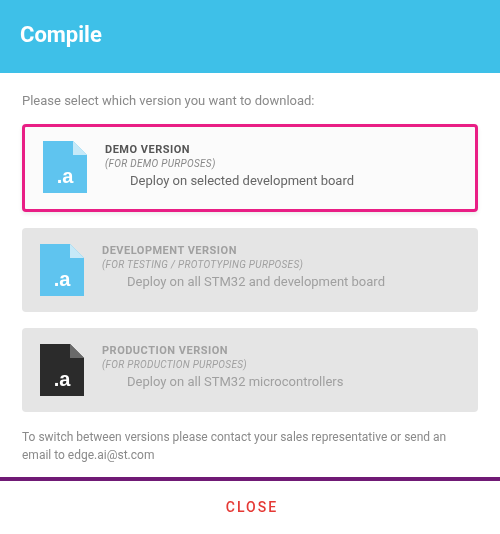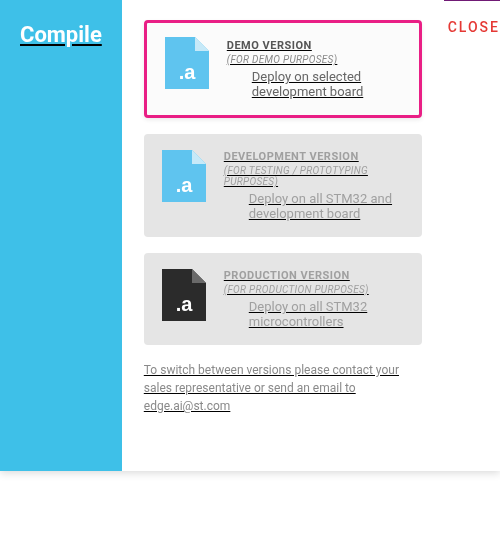--- a/index.html
+++ b/index.html
@@ -5,26 +5,25 @@
   * { box-sizing: border-box; margin: 0; padding: 0; }
   body {
     font-family: -apple-system, BlinkMacSystemFont, "Segoe UI", Roboto, Arial, sans-serif;
     background: #fff;
     width: 500px;
     height: 534px;
     overflow: hidden;
   }
   .dialog {
     width: 500px;
-    height: 471px;
+    height: 534px;
     display: flex;
-    flex-direction: row;
+    flex-direction: column;
     box-shadow: 0 2px 8px rgba(0,0,0,0.15);
     background: #fff;
-    text-decoration: underline;
   }
   .header {
     background: #3ec0e8;
     color: #fff;
     padding: 22px 20px 26px 20px;
     font-size: 22px;
     font-weight: 700;
   }
   .body {
     padding: 20px 22px 10px 22px;
@@ -88,21 +87,21 @@
   .option.disabled .opt-title,
   .option.disabled .opt-sub,
   .option.disabled .opt-desc { color: #a0a0a0; }
   .footer-note {
     color: #8a8a8a;
     font-size: 12px;
     line-height: 1.5;
     margin-top: 6px;
   }
   .actions {
-    border-top: 1px solid #701a75;
+    border-top: 4px solid #701a75;
     text-align: center;
     padding: 16px 0 18px 4px;
   }
   .close-btn {
     background: none;
     border: none;
     color: #e53935;
     font-size: 14px;
     letter-spacing: 2px;
     font-weight: 500;
@@ -112,20 +111,21 @@
 </style>
 </head>
 <body>
 
 <div class="dialog">
   <div class="header">
     <span>Compile</span>
   </div>
 
   <div class="body">
+    <div class="prompt">Please select which version you want to download:</div>
 
     <div class="option selected">
       <div class="icon-wrap">
         <svg viewBox="0 0 44 52">
           <path d="M0 0 H30 L44 14 V52 H0 Z" fill="#5fc4ef"></path>
           <path d="M30 0 L44 14 H30 Z" fill="#c6e9f8"></path>
           <text x="22" y="42" text-anchor="middle" font-size="20" font-weight="700" fill="#fff" font-family="Arial">.a</text>
         </svg>
       </div>
       <div class="opt-text">

